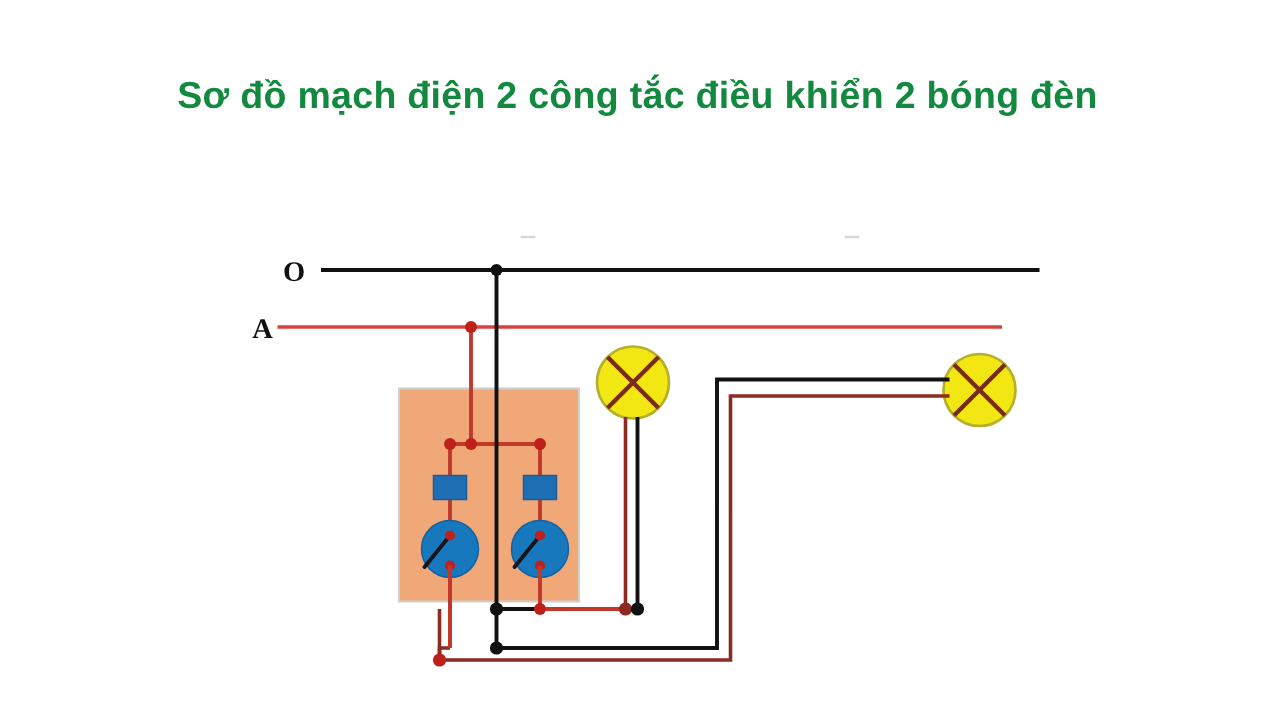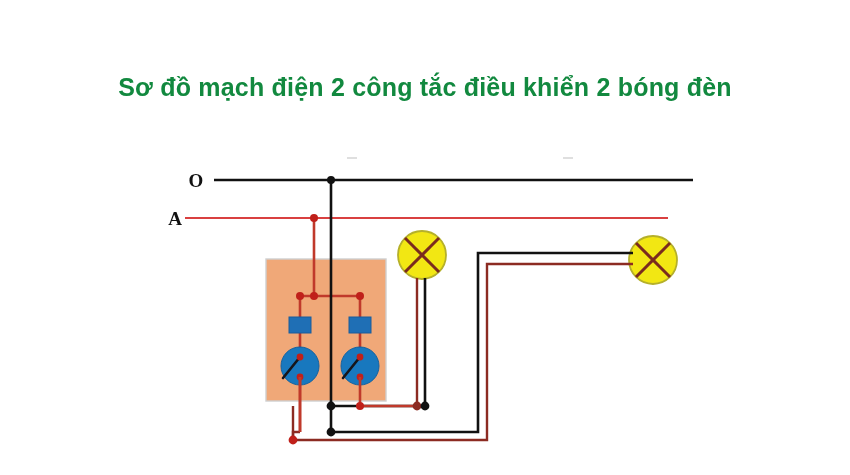--- a/index.html
+++ b/index.html
@@ -13,21 +13,21 @@
   #screen {
     position: relative;
     width: 850px;
     height: 475px;
     background: #ffffff;
     overflow: hidden;
   }
   #title {
     position: absolute;
     left: 0;
-    top: 73px;
+    top: 50px;
     width: 850px;
     text-align: center;
     font-family: "Liberation Sans", sans-serif;
     font-weight: bold;
     font-size: 25px;
     letter-spacing: 0.2px;
     color: #12893f;
     white-space: nowrap;
   }
   #diagram {

